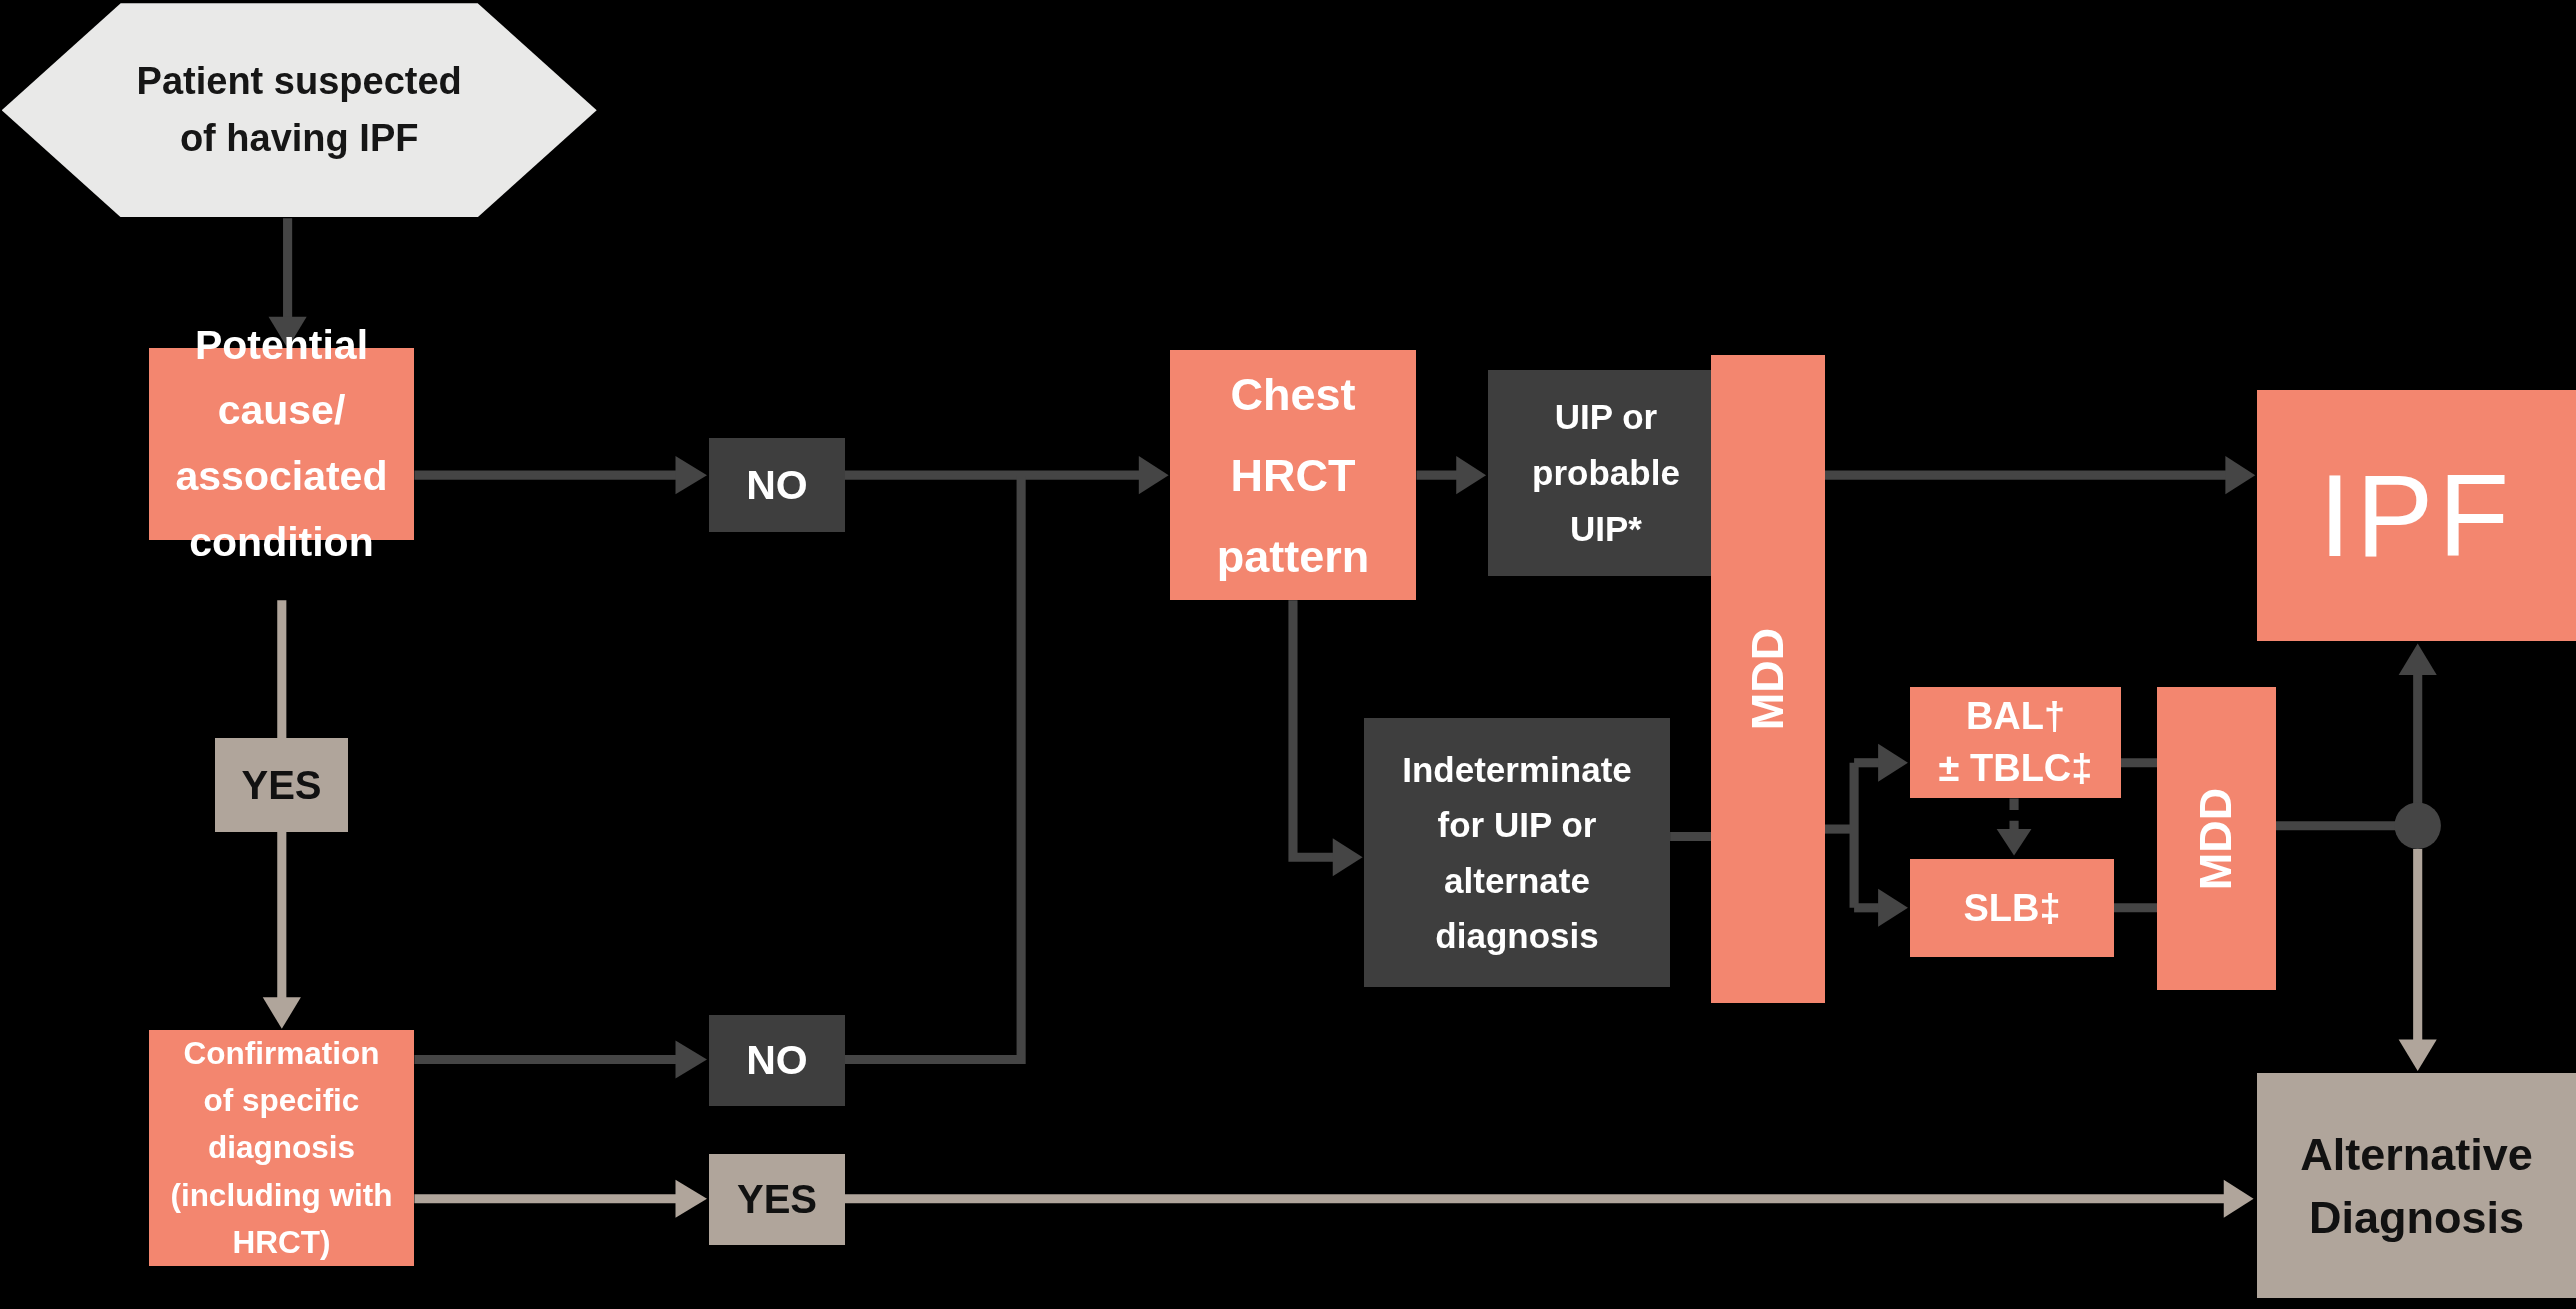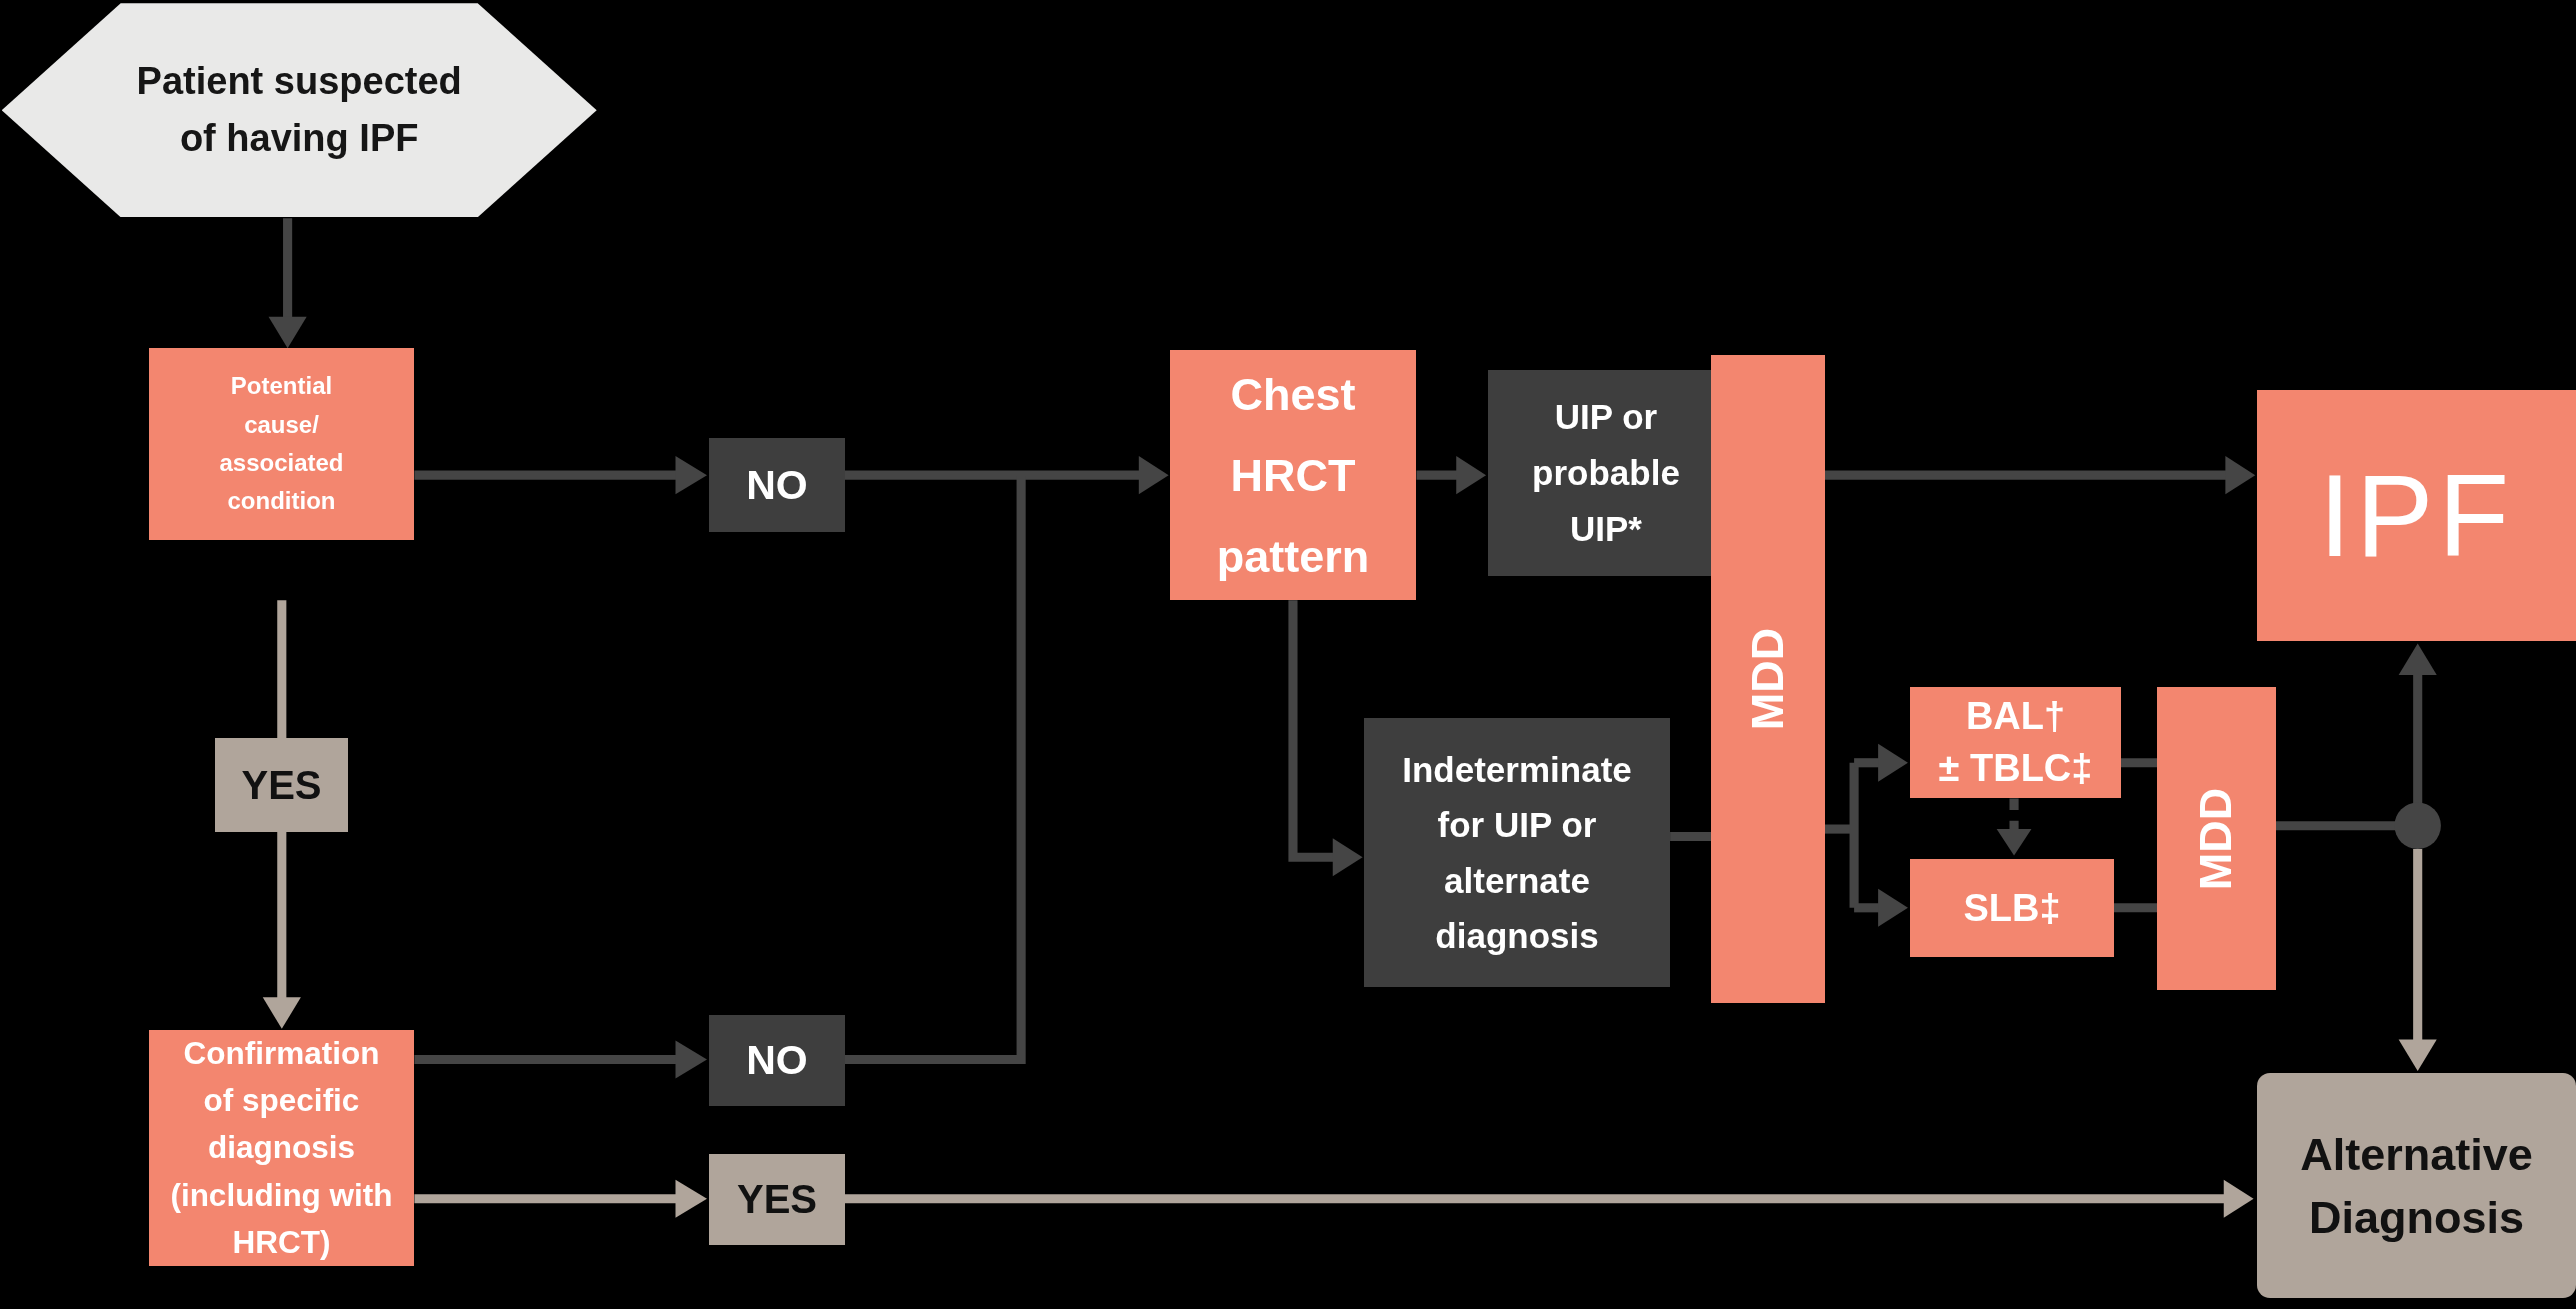--- a/index.html
+++ b/index.html
@@ -146,21 +146,21 @@
       <line x1="2917" y1="1024" x2="2917" y2="1258"></line>
       <polygon points="2917,1292 2894,1254 2940,1254"></polygon>
     </g>
   </svg>
 
   <div class="node hexagon" style="left:1.7px; top:3.3px; width:595px; height:214px;">
     <span class="label">Patient suspected
 of having IPF</span>
   </div>
 
-  <div class="node salmon" style="left:149px; top:348px; width:265px; height:192px; font-size:24px; line-height:1.6;">
+  <div class="node salmon" style="left:149px; top:348px; width:265px; height:192px; font-size:41px; line-height:1.6;">
     <span class="label">Potential
 cause/
 associated
 condition</span>
   </div>
 
   <div class="node darkbox" style="left:709px; top:438px; width:136px; height:94px; font-size:41px;">
     <span class="label">NO</span>
   </div>
 
@@ -217,19 +217,19 @@
   </div>
 
   <div class="node salmon" style="left:2157px; top:687px; width:119px; height:303px; font-size:45px;">
     <span class="label vert-label">MDD</span>
   </div>
 
   <div class="node salmon" style="left:2257px; top:390px; width:319px; height:251px; font-size:116px; font-weight:400; letter-spacing:5px;align-items:center;">
     <span class="label">IPF</span>
   </div>
 
-  <div class="node tanbox" style="left:2257px; top:1073px; width:319px; height:225px; font-size:45px; line-height:1.4;border-radius:13px;">
+  <div class="node tanbox" style="left:2257px; top:1073px; width:319px; height:225px; font-size:45px; line-height:1.4;">
     <span class="label">Alternative
 Diagnosis</span>
   </div>
 
 </div>
 
 
 </body></html>

